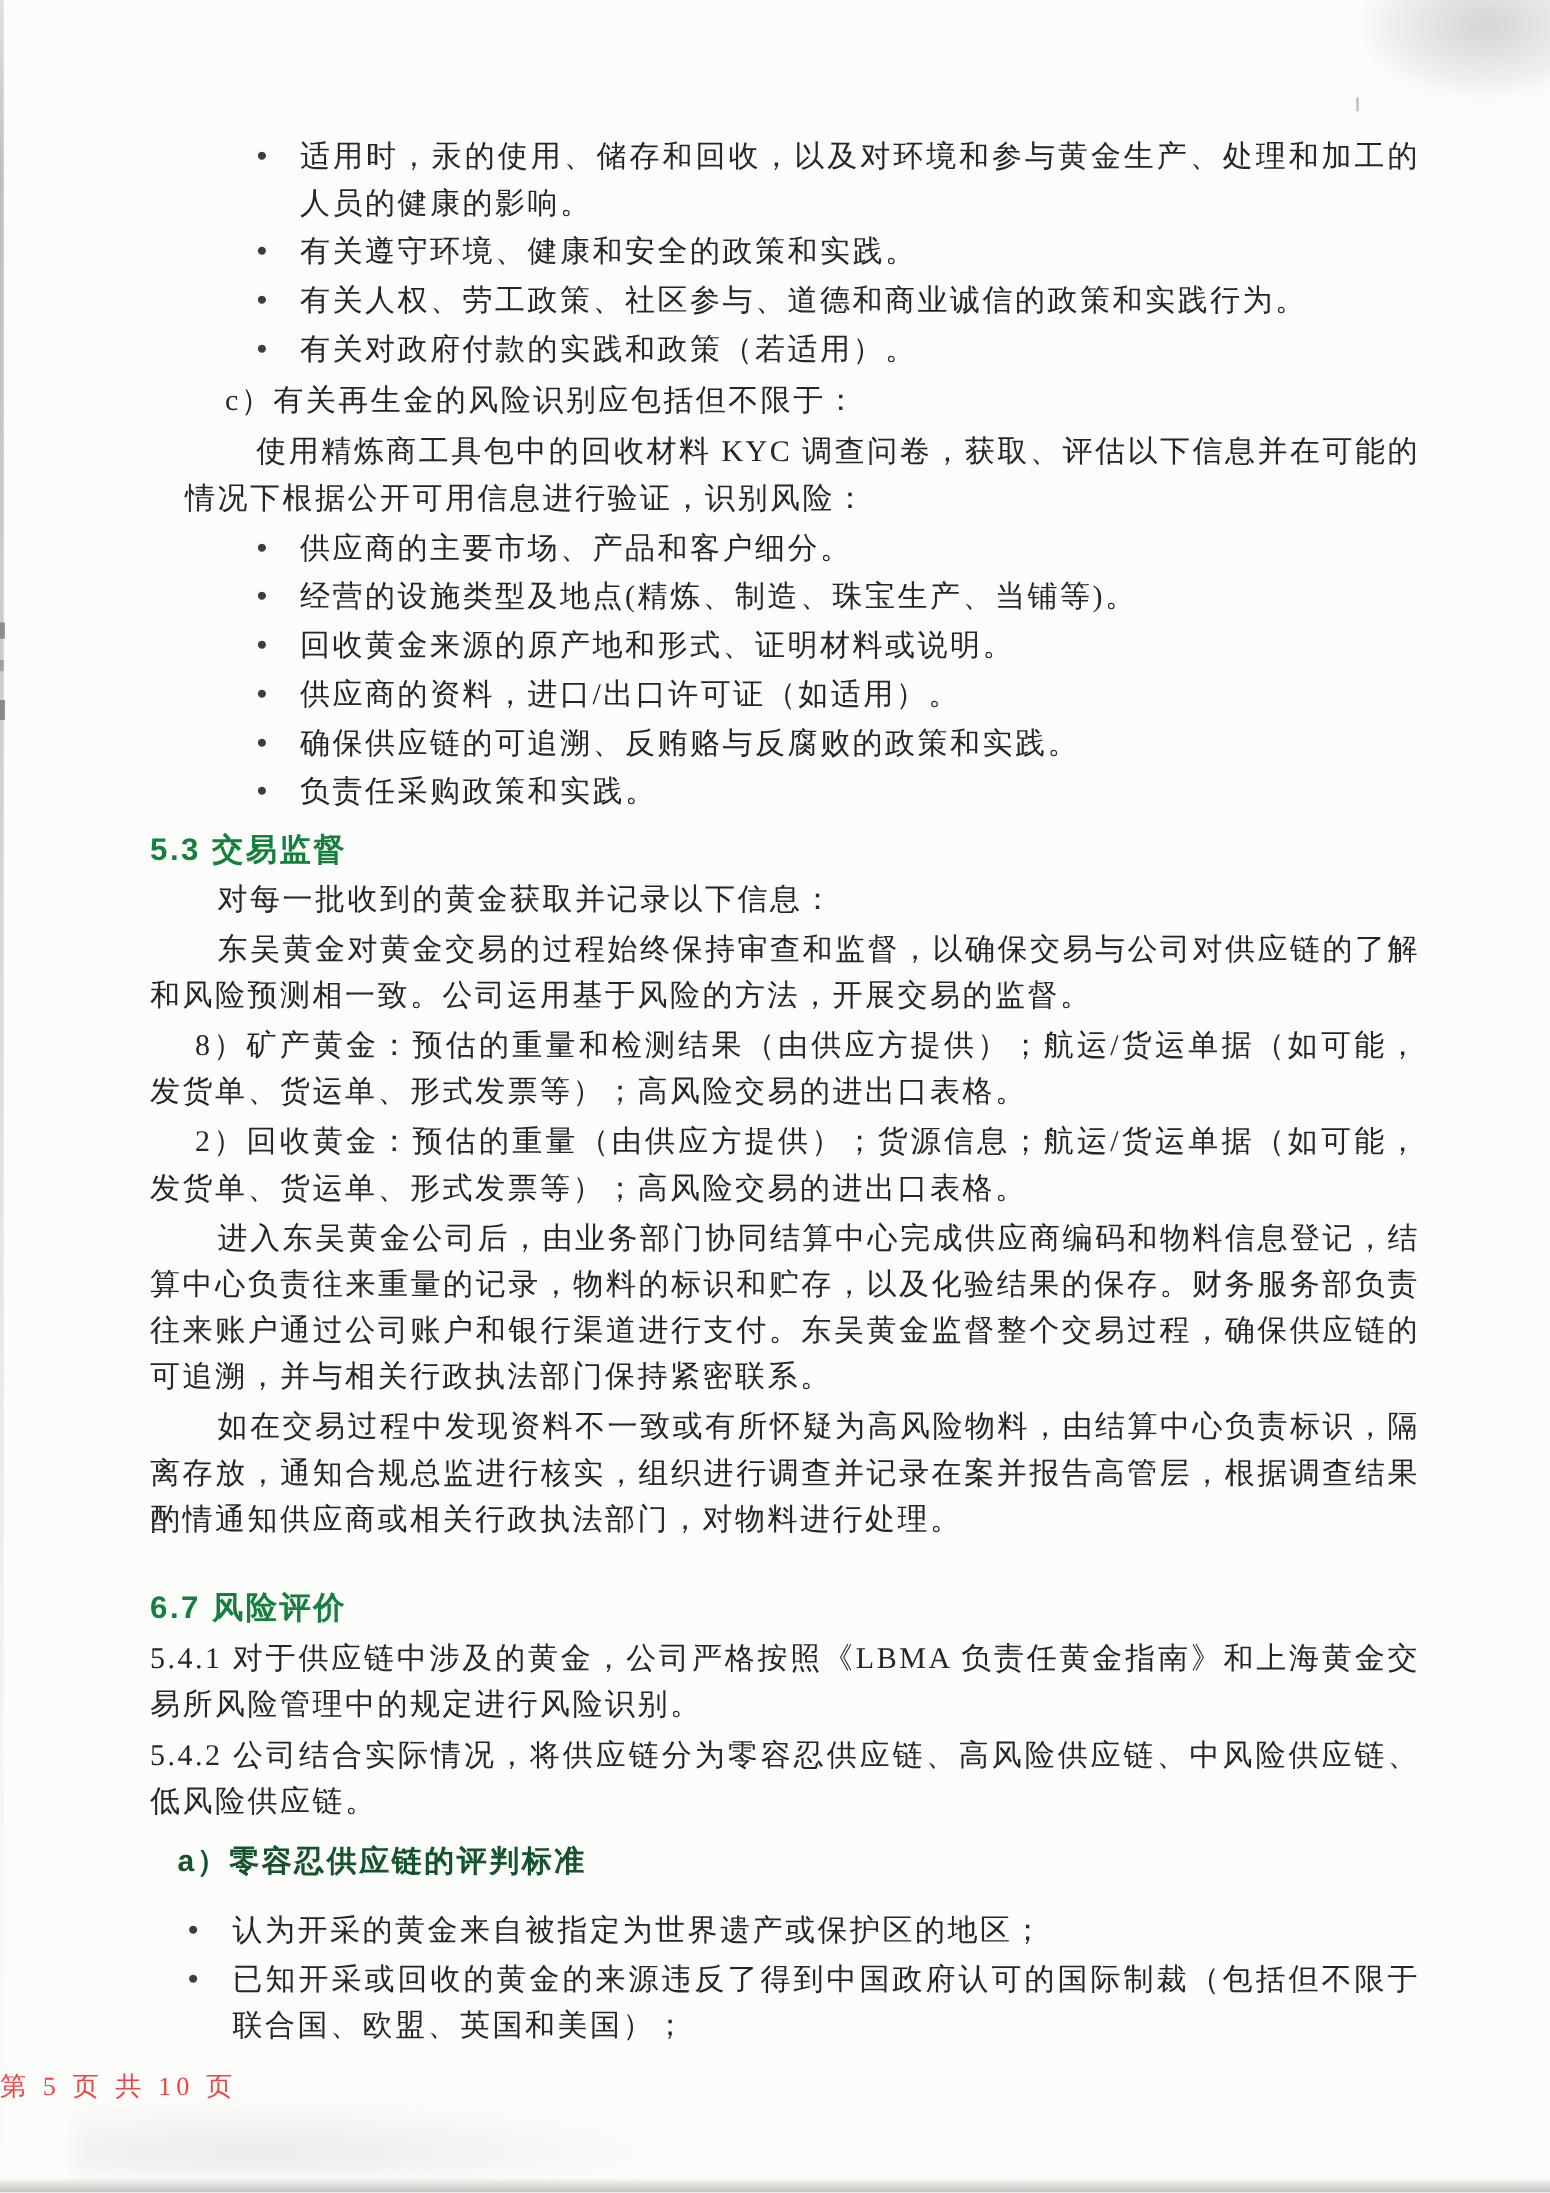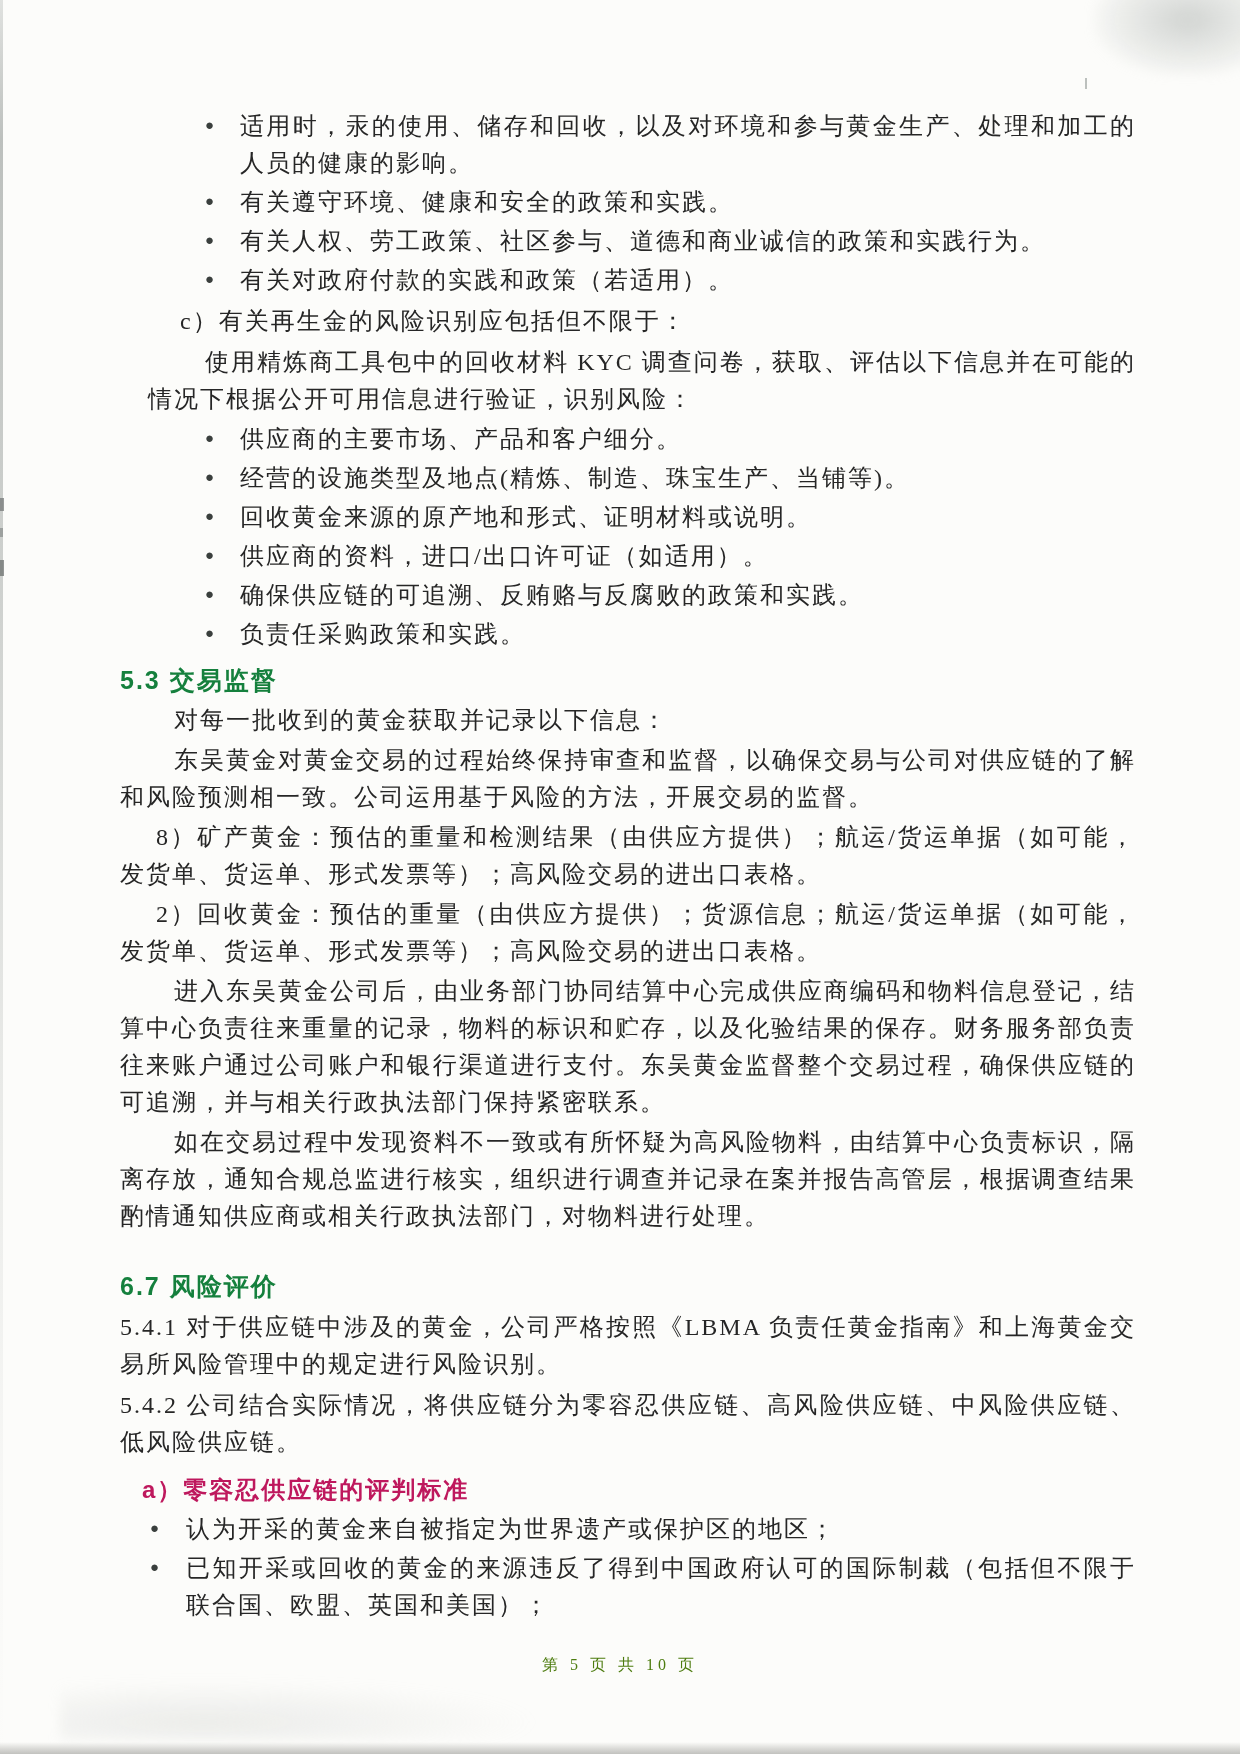--- a/index.html
+++ b/index.html
@@ -24,33 +24,33 @@
   .flushp{text-indent:0;margin:4px 0;}
   h2{
     font-size:25px;line-height:38px;letter-spacing:2px;font-weight:700;
     font-family:"Liberation Sans","DejaVu Sans",sans-serif;
     color:#15803d;margin:8px 0 3px;
   }
   h2.spaced{margin-top:32px;}
   h3{
     font-size:24px;line-height:38px;letter-spacing:2px;font-weight:700;
     font-family:"Liberation Sans","DejaVu Sans",sans-serif;
-    color:#be185d;margin:10px 0 2px;margin-left:22px;
+    color:#14532d;margin:10px 0 18px;margin-left:22px;
   }
   .bullet{display:flex;margin:2px 0;padding-left:85px;}
   .bullet .marker{
     flex:0 0 35px;width:35px;font-size:15px;line-height:37px;color:#3a3f3d;
     transform:translateY(-1px);
   }
   .bullet .btext{flex:1;text-align:justify;}
   .bullet.tight{padding-left:30px;}
   .bullet.tight .marker{flex:0 0 36px;width:36px;}
   .footer{
-    position:absolute;left:0;right:0;top:1655px;text-align:center;
-    font-size:16px;letter-spacing:4px;color:#4d7c0f;
+    position:absolute;left:0;right:0;top:1655px;
+    font-size:21px;letter-spacing:4px;color:#ef4444;
   }
   
   .edge-left{
     position:absolute;left:0;top:0;width:3px;height:1754px;
     background:linear-gradient(to bottom,#93999644 0%,#9399969a 8%,#a8adaa88 35%,#c9ccc966 60%,#e4e5e433 85%,transparent 100%);
     pointer-events:none;
   }
   .smudge-tr{
     position:absolute;left:1092px;top:-18px;width:160px;height:95px;
     background:radial-gradient(ellipse at 60% 40%,rgba(176,181,178,0.55),rgba(200,204,201,0.25) 55%,transparent 75%);

